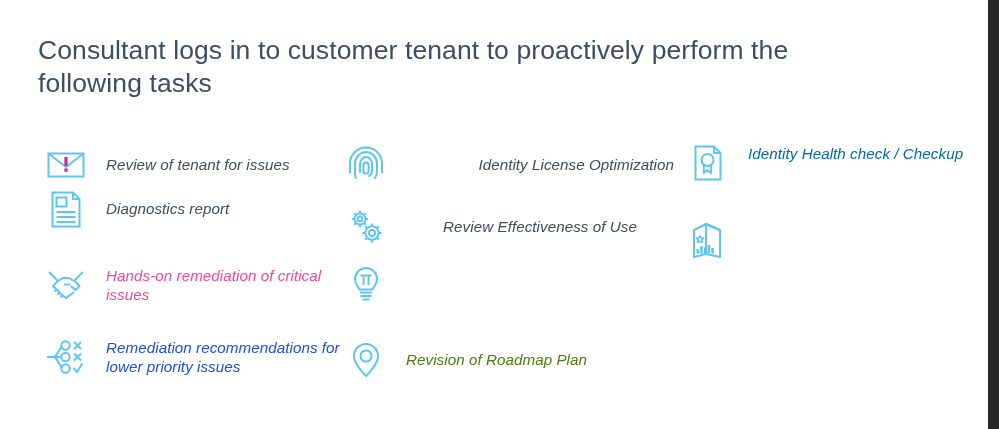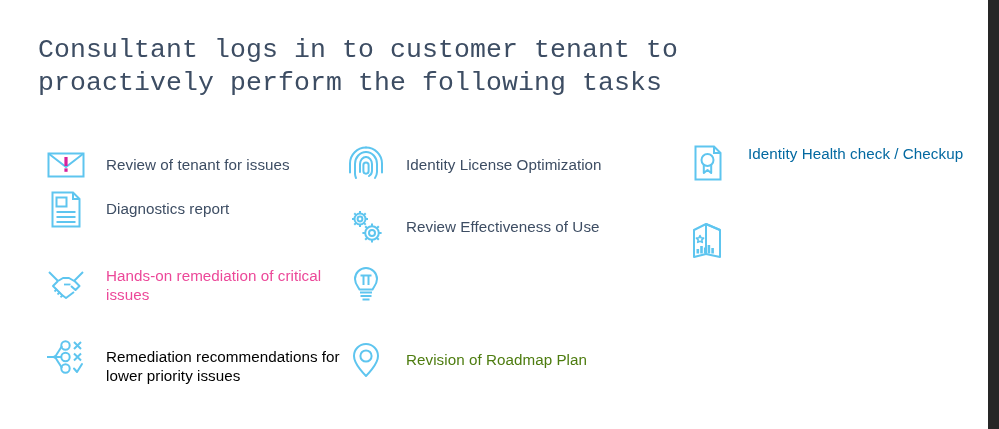--- a/index.html
+++ b/index.html
@@ -46,20 +46,21 @@
     letter-spacing: 0.1px;
     color: #3d4d63;
   }
 
   #columns {
     position: absolute;
     left: 0;
     top: 123px;
     width: 988px;
     height: 300px;
+    font-style: italic;
   }
 
   .column {
     position: absolute;
     top: 0;
   }
   .col-0 { left: 44px;  width: 300px; }
   .col-1 { left: 344px; width: 330px; }
   .col-2 { left: 686px; width: 300px; }
 
@@ -94,21 +95,21 @@
   }
 
   .lbl-center-1 { padding-top: 12px; }
   .lbl-center-2 { padding-top: 3px; }
 </style>
 </head>
 <body>
 
 <div id="slide">
 
-  <h1 id="page-title" style="color: rgb(61, 77, 99); font-family: Liberation Mono, monospace;">Consultant logs in to customer tenant to proactively perform the following tasks</h1>
+  <h1 id="page-title" style="color: rgb(61, 77, 99);">Consultant logs in to customer tenant to proactively perform the following tasks</h1>
 
   <div id="columns">
 
     <div class="column col-0">
 
       <div class="task-item" style="top:20px">
         <span class="task-icon">
           <svg viewBox="0 0 44 44" xmlns="http://www.w3.org/2000/svg">
             <rect x="4.5" y="10.5" width="35" height="23" fill="none" stroke="#5ec5ef" stroke-width="2"></rect>
             <path d="M4.5 10.5 L22 24 L39.5 10.5" fill="none" stroke="#5ec5ef" stroke-width="2"></path>
@@ -158,40 +159,40 @@
             <path d="M11 22 L18 33" stroke="#5ec5ef" stroke-width="2" fill="none"></path>
             <circle cx="11" cy="22" r="1.8" fill="#5ec5ef"></circle>
             <circle cx="21.5" cy="10.5" r="4.2" fill="none" stroke="#5ec5ef" stroke-width="2"></circle>
             <circle cx="21.5" cy="22" r="4.2" fill="none" stroke="#5ec5ef" stroke-width="2"></circle>
             <circle cx="21.5" cy="33.5" r="4.2" fill="none" stroke="#5ec5ef" stroke-width="2"></circle>
             <path d="M30 7 L37 14 M37 7 L30 14" stroke="#5ec5ef" stroke-width="2"></path>
             <path d="M30 18.5 L37 25.5 M37 18.5 L30 25.5" stroke="#5ec5ef" stroke-width="2"></path>
             <path d="M30 33.5 L33 37 L38 29" stroke="#5ec5ef" stroke-width="2" fill="none" stroke-linecap="round" stroke-linejoin="round"></path>
           </svg>
         </span>
-        <span class="task-label lbl-center-2" style="color: #000000; margin-top: 9px;">Remediation recommendations for lower priority issues</span>
+        <span class="task-label lbl-center-2" style="color: #1d4ed8;">Remediation recommendations for lower priority issues</span>
       </div>
 
     </div>
 
     <div class="column col-1">
 
       <div class="task-item" style="top:20px">
         <span class="task-icon">
           <svg viewBox="0 0 44 44" xmlns="http://www.w3.org/2000/svg">
             <path d="M22 14 a6 7 0 0 1 6 7 v7 a6 6 0 0 1 -3 5" fill="none" stroke="#5ec5ef" stroke-width="2" stroke-linecap="round"></path>
             <path d="M22 14 a6 7 0 0 0 -6 7 v8" fill="none" stroke="#5ec5ef" stroke-width="2" stroke-linecap="round"></path>
             <path d="M22 9 a11 12 0 0 1 11 12 v8 a11 11 0 0 1 -2 6" fill="none" stroke="#5ec5ef" stroke-width="2" stroke-linecap="round"></path>
             <path d="M22 9 a11 12 0 0 0 -11 12 v10 a11 11 0 0 0 1 4" fill="none" stroke="#5ec5ef" stroke-width="2" stroke-linecap="round"></path>
             <path d="M22 4.5 a16 16 0 0 1 16 16 v9" fill="none" stroke="#5ec5ef" stroke-width="2" stroke-linecap="round"></path>
             <path d="M22 4.5 a16 16 0 0 0 -16 16 v9" fill="none" stroke="#5ec5ef" stroke-width="2" stroke-linecap="round"></path>
             <path d="M22 19.5 a2.6 2.6 0 0 1 2.6 2.6 v6 a2.6 2.6 0 0 1 -5.2 0 v-6 a2.6 2.6 0 0 1 2.6 -2.6 z" fill="none" stroke="#5ec5ef" stroke-width="2"></path>
           </svg>
         </span>
-        <span class="task-label lbl-center-1" style="color: rgb(61, 77, 99);">Identity License Optimization</span>
+        <span class="task-label lbl-center-1" style="color: rgb(61, 77, 99); text-align: right;">Identity License Optimization</span>
       </div>
 
       <div class="task-item" style="top:82px">
         <span class="task-icon">
           <svg viewBox="0 0 44 44" xmlns="http://www.w3.org/2000/svg">
             <g stroke="#5ec5ef" stroke-width="2" fill="none">
               <circle cx="16" cy="14" r="5.5"></circle>
               <circle cx="16" cy="14" r="2.4"></circle>
               <line x1="16" y1="6" x2="16" y2="8.5"></line>
               <line x1="16" y1="19.5" x2="16" y2="22"></line>
@@ -209,21 +210,21 @@
               <line x1="28" y1="34.8" x2="28" y2="37.6"></line>
               <line x1="18.4" y1="28" x2="21.2" y2="28"></line>
               <line x1="34.8" y1="28" x2="37.6" y2="28"></line>
               <line x1="21.2" y1="21.2" x2="23.2" y2="23.2"></line>
               <line x1="32.8" y1="32.8" x2="34.8" y2="34.8"></line>
               <line x1="34.8" y1="21.2" x2="32.8" y2="23.2"></line>
               <line x1="23.2" y1="32.8" x2="21.2" y2="34.8"></line>
             </g>
           </svg>
         </span>
-        <span class="task-label lbl-center-1" style="color: rgb(61, 77, 99);">Review Effectiveness of Use</span>
+        <span class="task-label lbl-center-1" style="color: rgb(61, 77, 99); text-align: center;">Review Effectiveness of Use</span>
       </div>
 
       <div class="task-item" style="top:140px">
         <span class="task-icon">
           <svg viewBox="0 0 44 44" xmlns="http://www.w3.org/2000/svg">
             <path d="M22 5 a11 11 0 0 1 11 11 c0 5 -3 7.5 -4.5 10.5 L15.5 26.5 C14 23.5 11 21 11 16 A11 11 0 0 1 22 5 z" fill="none" stroke="#5ec5ef" stroke-width="2" stroke-linejoin="round"></path>
             <line x1="16.5" y1="12.5" x2="27.5" y2="12.5" stroke="#5ec5ef" stroke-width="2"></line>
             <line x1="19.5" y1="12.5" x2="19.5" y2="22" stroke="#5ec5ef" stroke-width="2"></line>
             <line x1="24.5" y1="12.5" x2="24.5" y2="22" stroke="#5ec5ef" stroke-width="2"></line>
             <line x1="16" y1="29.5" x2="28" y2="29.5" stroke="#5ec5ef" stroke-width="2"></line>

